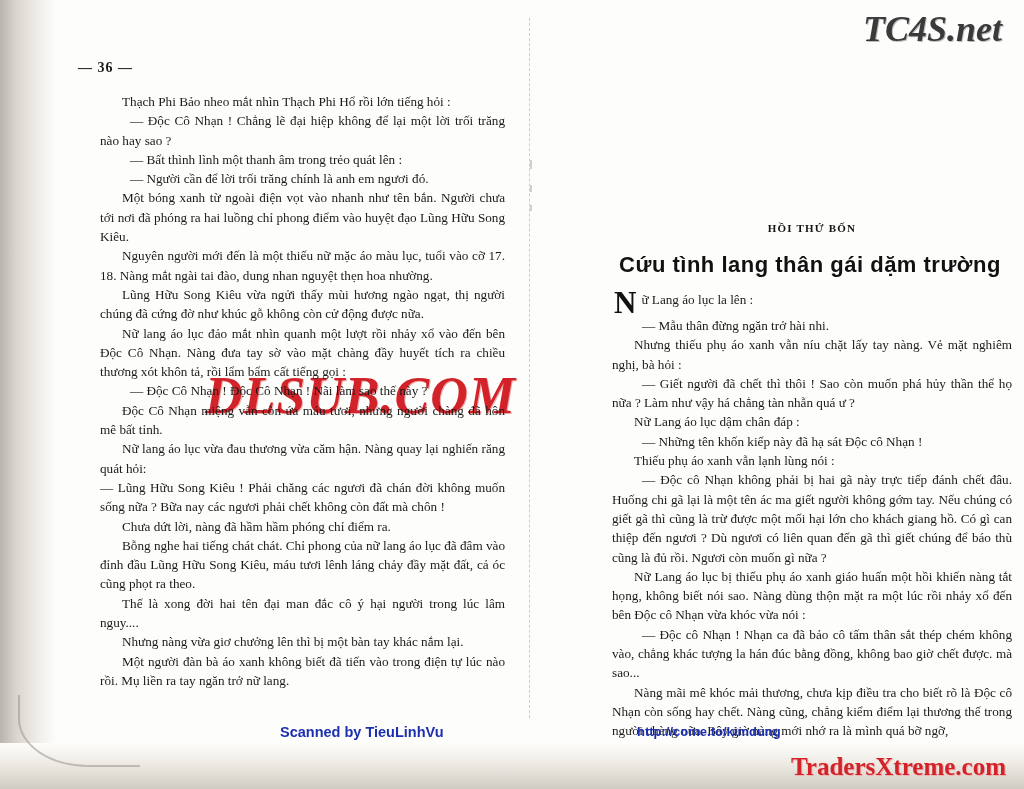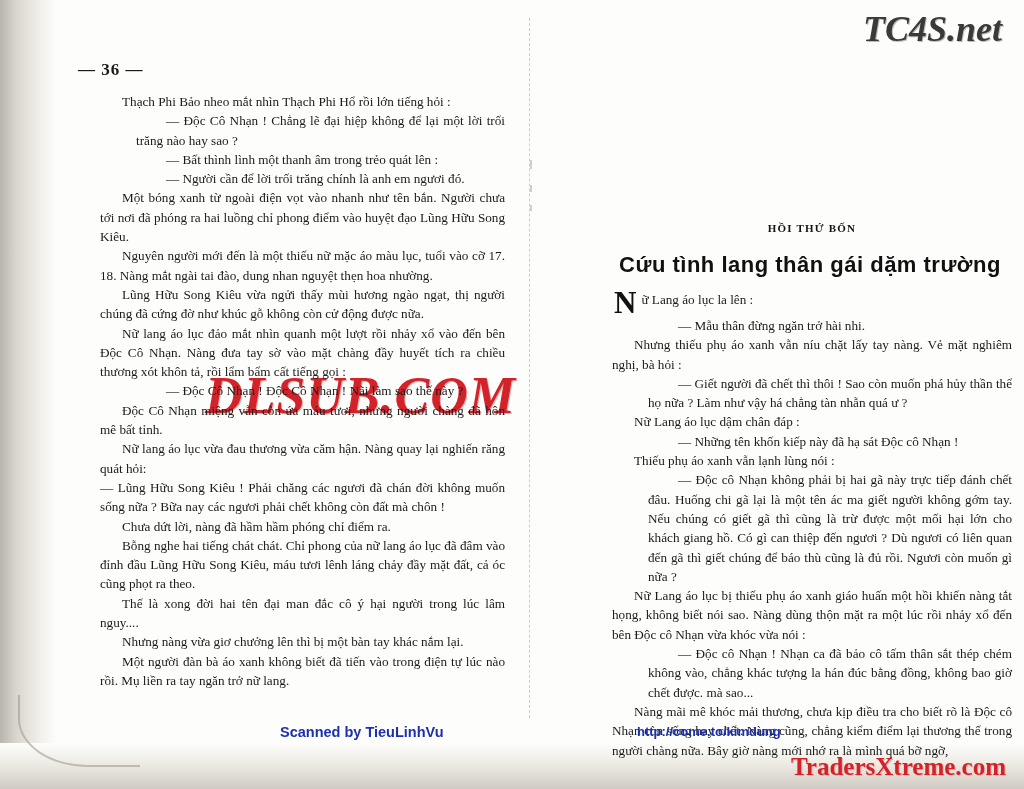--- a/index.html
+++ b/index.html
@@ -82,21 +82,21 @@
     font-weight: bold;
     color: #d2232a;
     letter-spacing: 0px;
     text-shadow: 1px 1px 0 #f2b0b0;
   }
 
   
   .page-number {
     position: absolute;
     left: 78px; top: 60px;
-    font-size: 17px;
+    font-size: 14px;
     font-weight: bold;
     color: #1b1b1b;
     letter-spacing: 1px;
   }
 
   
   .col {
     position: absolute;
     font-size: 13.2px;
     line-height: 19.3px;
@@ -111,21 +111,21 @@
   .col-right {
     left: 612px;
     top: 215px;
     width: 400px;
   }
   .col p {
     margin: 0 0 0 0;
     text-indent: 22px;
   }
   .col p.noindent { text-indent: 0; }
-  .col p.dash { text-indent: 30px; margin-left: 36px; }
+  .col p.dash { text-indent: 30px; }
 
   .chapter-label {
     position: absolute;
     left: 612px;
     top: 222px;
     width: 400px;
     text-align: center;
     font-size: 11px;
     font-weight: bold;
     letter-spacing: 1.2px;

